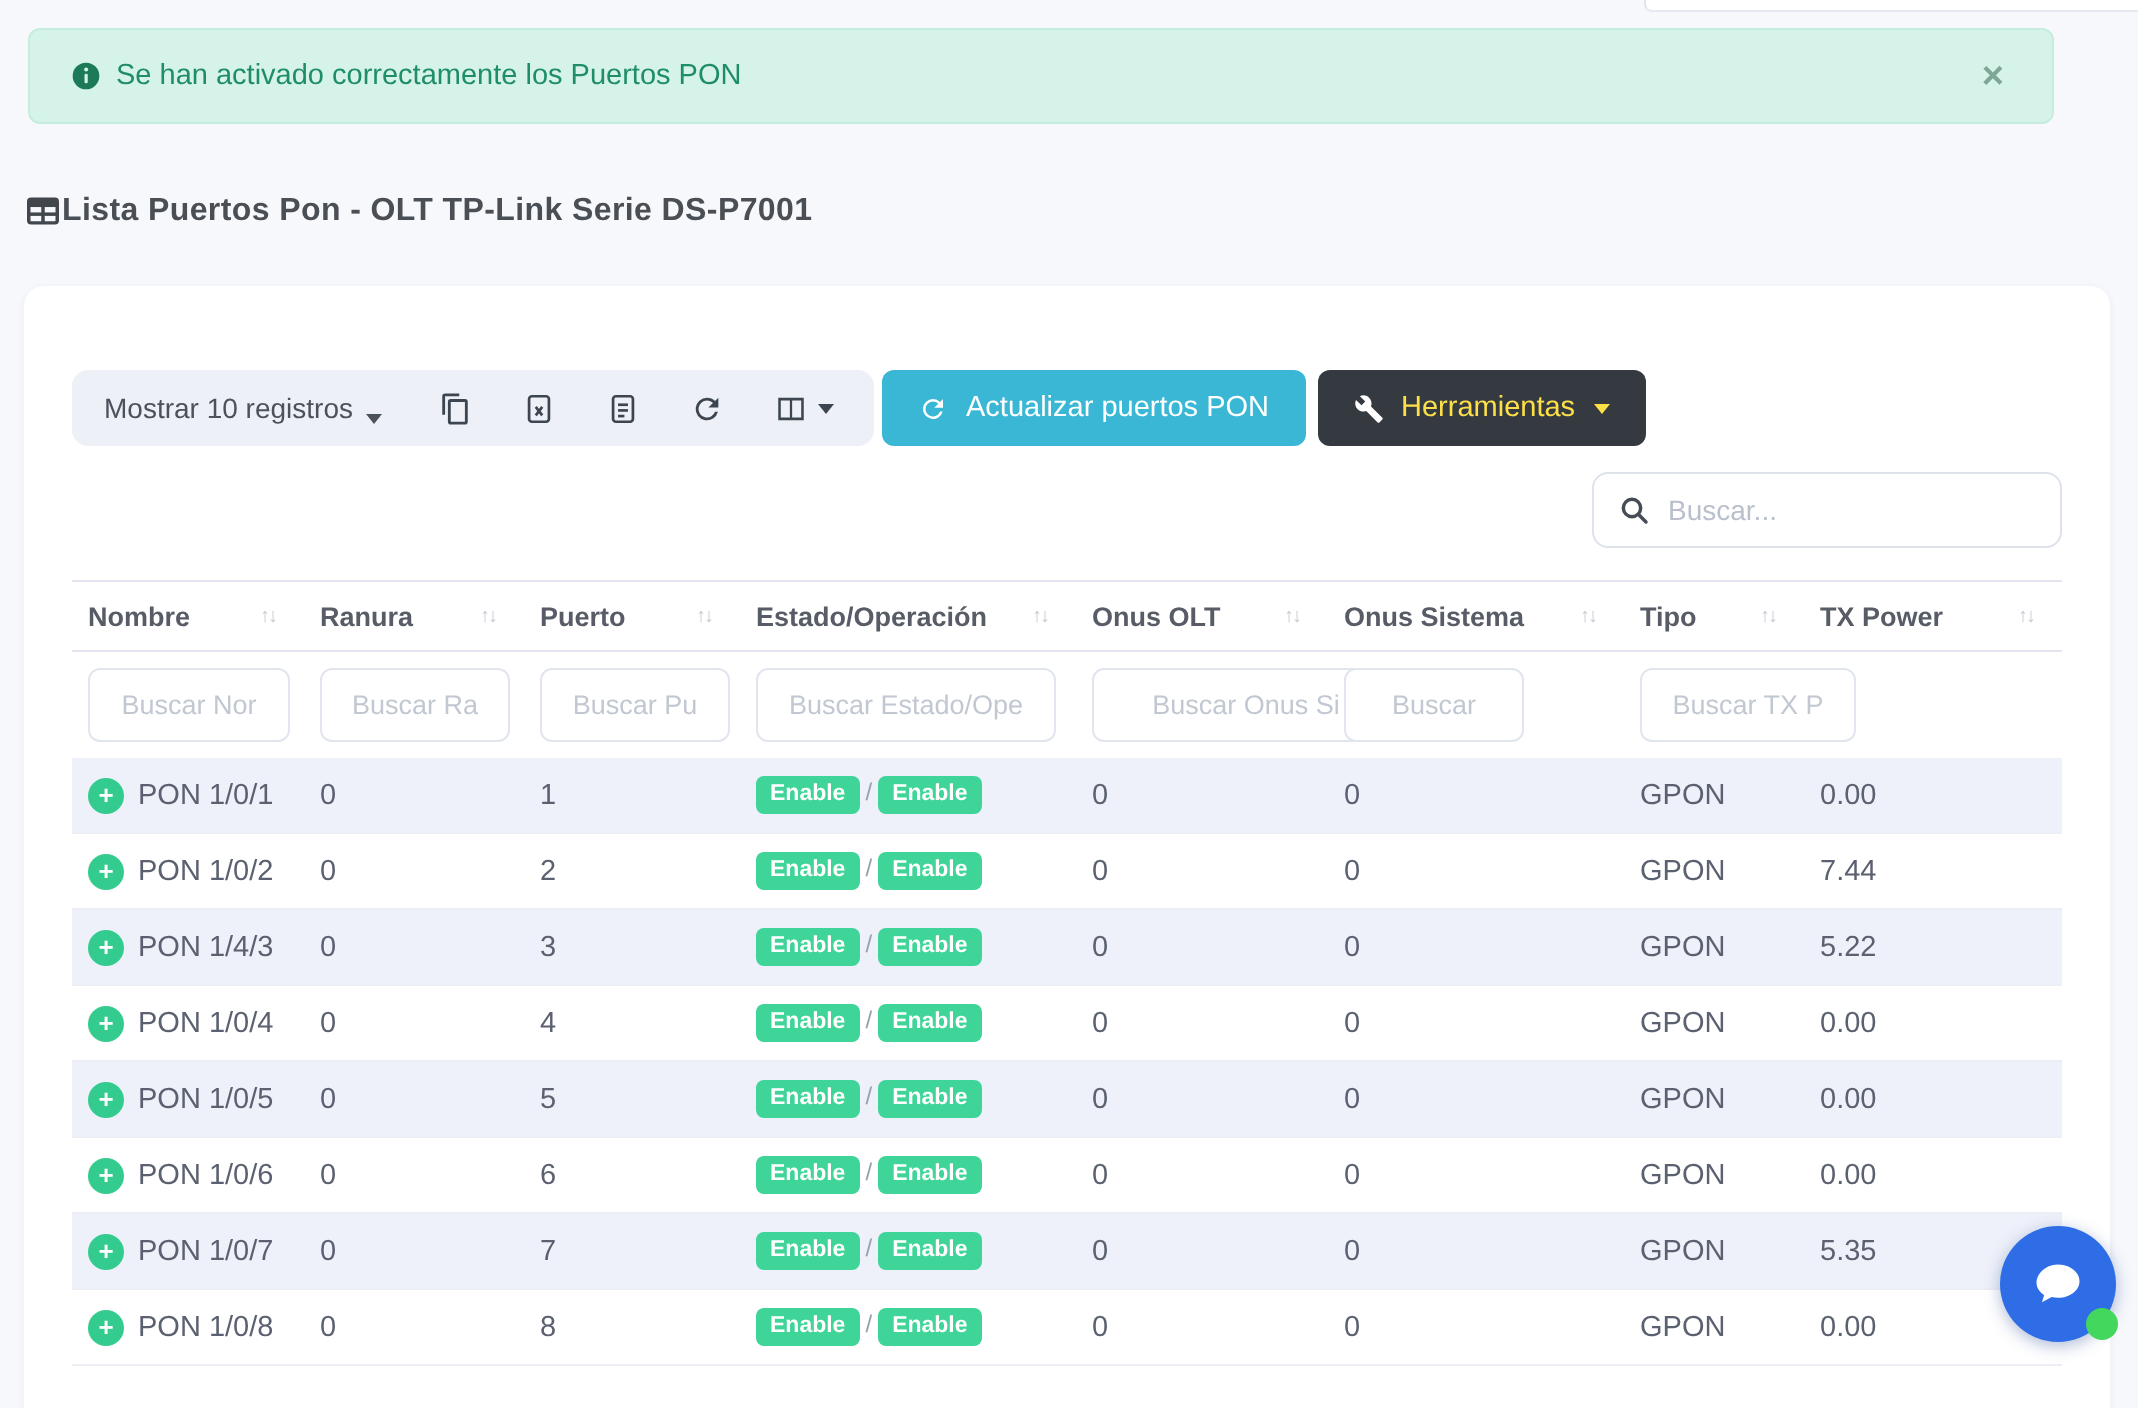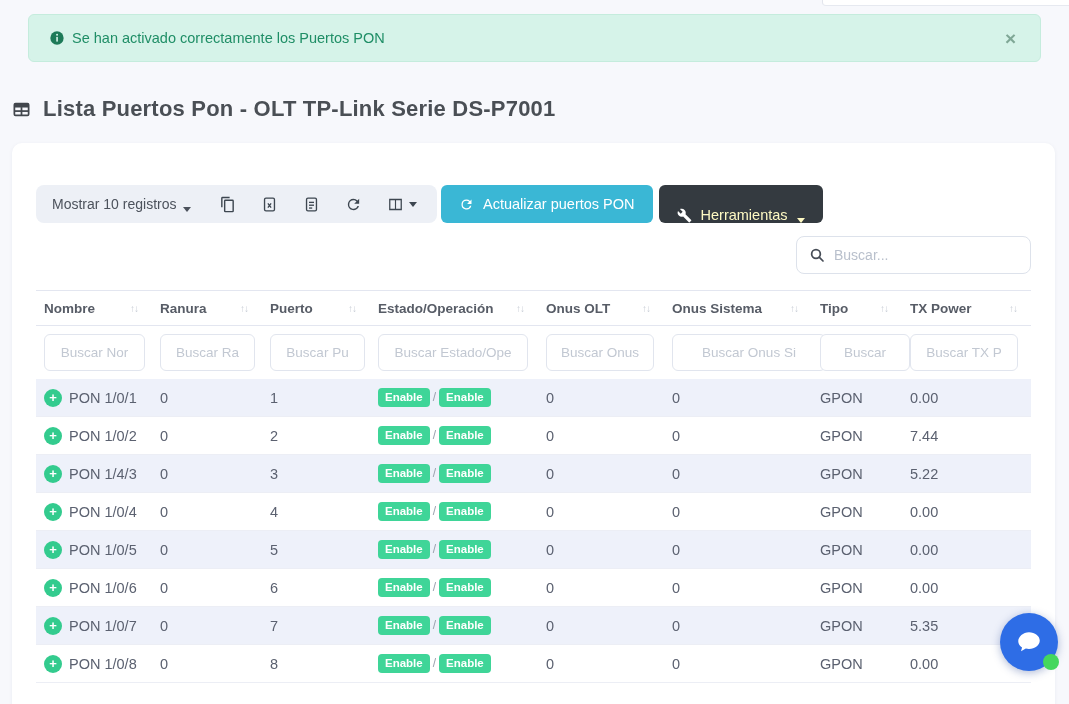--- a/index.html
+++ b/index.html
@@ -11,35 +11,35 @@
     position:relative;
   }
   
   .top-sliver {
     position:absolute; top:0; left:822px; right:0; height:6px;
     background:#ffffff; border-left:1px solid #e2e5ec; border-bottom:1px solid #e6e9f0;
     border-bottom-left-radius:4px;
   }
   
   .alert {
-    position:absolute; left:28px; top:14px; width:1013px; height:48px;
+    position:absolute; left:14px; top:14px; width:1013px; height:48px;
     background:#d6f3e9; border:1px solid #c5ecdd; border-radius:6px;
     display:flex; align-items:center; padding:0 20px; color:#1f8e66;
     font-size:14.5px;
   }
   .alert .info-ic { width:16px; height:16px; margin-right:7px; flex:0 0 auto; display:block; }
   .alert .close-x {
     margin-left:auto; background:none; border:none; color:#7fa796; font-size:19px;
     font-weight:bold; cursor:pointer; line-height:1; padding:2px 4px;
     font-family:"Liberation Sans", sans-serif;
   }
   
   .page-title {
-    position:absolute; left:12px; top:96px; display:flex; align-items:center; gap:12px;
-    color:#4a4f55; font-size:22px; font-weight:bold; letter-spacing:.2px;
+    position:absolute; left:12px; top:96px; display:flex; align-items:center; gap:0;
+    color:#4a4f55; font-size:16px; font-weight:bold; letter-spacing:.2px;
   }
   .page-title svg { width:19px; height:19px; color:#42474d; }
   
   .card {
     position:absolute; left:12px; top:143px; width:1043px; height:600px;
     background:#ffffff; border-radius:10px;
     box-shadow:0 1px 4px rgba(40,50,90,.06);
     padding:42px 24px 24px 24px;
   }
   
@@ -53,21 +53,21 @@
   .dt-icons { display:flex; align-items:center; margin-left:24px; gap:0; flex:1; justify-content:space-between; }
   .ic-btn { background:none; border:none; cursor:pointer; color:#3d4650; display:flex; align-items:center; gap:5px; padding:4px; }
   .ic-btn svg { width:17px; height:17px; display:block; }
   .btn {
     border:none; border-radius:6px; display:flex; align-items:center; gap:9px;
     font-size:14.5px; cursor:pointer; padding:0 18px; height:38px;
     font-family:"Liberation Sans", sans-serif;
   }
   .btn svg { width:15px; height:15px; }
   .btn-update { background:#3ab7d5; color:#fff; margin-left:4px; }
-  .btn-tools  { background:#343a40; color:#fef9c3; margin-left:6px;align-items:flex-end; }
+  .btn-tools  { background:#343a40; color:#fde047; margin-left:6px; }
   
   .search-row { display:flex; justify-content:flex-end; margin-top:13px; }
   .search-box {
     width:235px; height:38px; border:1px solid #dde2eb; border-radius:8px;
     display:flex; align-items:center; padding:0 12px; background:#fff; gap:9px;
   }
   .search-box svg { width:16px; height:16px; color:#464c56; flex:0 0 auto; }
   .search-box input {
     border:none; outline:none; width:100%; font-size:14px; color:#737373;
     font-family:"Liberation Sans", sans-serif; background:transparent;
@@ -243,21 +243,20 @@
           <span>TX Power</span>
           <span class="sort">↑↓</span>
         </div>
     </div>
 
     <div class="filters">
       <div><input class="f1" placeholder="Buscar Nor" style=""></div>
       <div><input class="f2" placeholder="Buscar Ra" style=""></div>
       <div><input class="f3" placeholder="Buscar Pu" style=""></div>
       <div><input class="f4" placeholder="Buscar Estado/Ope" style=""></div>
-      <div><input class="f5" placeholder="Buscar Onus" style=""></div>
       <div><input class="f6" placeholder="Buscar Onus Si" style=""></div>
       <div><input class="f7" placeholder="Buscar" style=""></div>
       <div><input class="f8" placeholder="Buscar TX P" style=""></div>
     </div>
 
     <div id="rows-host">
   <div class="grid-row tr striped">
     <div class="td td-name">
       <button class="plus">+</button>
       <span>PON 1/0/1</span>

